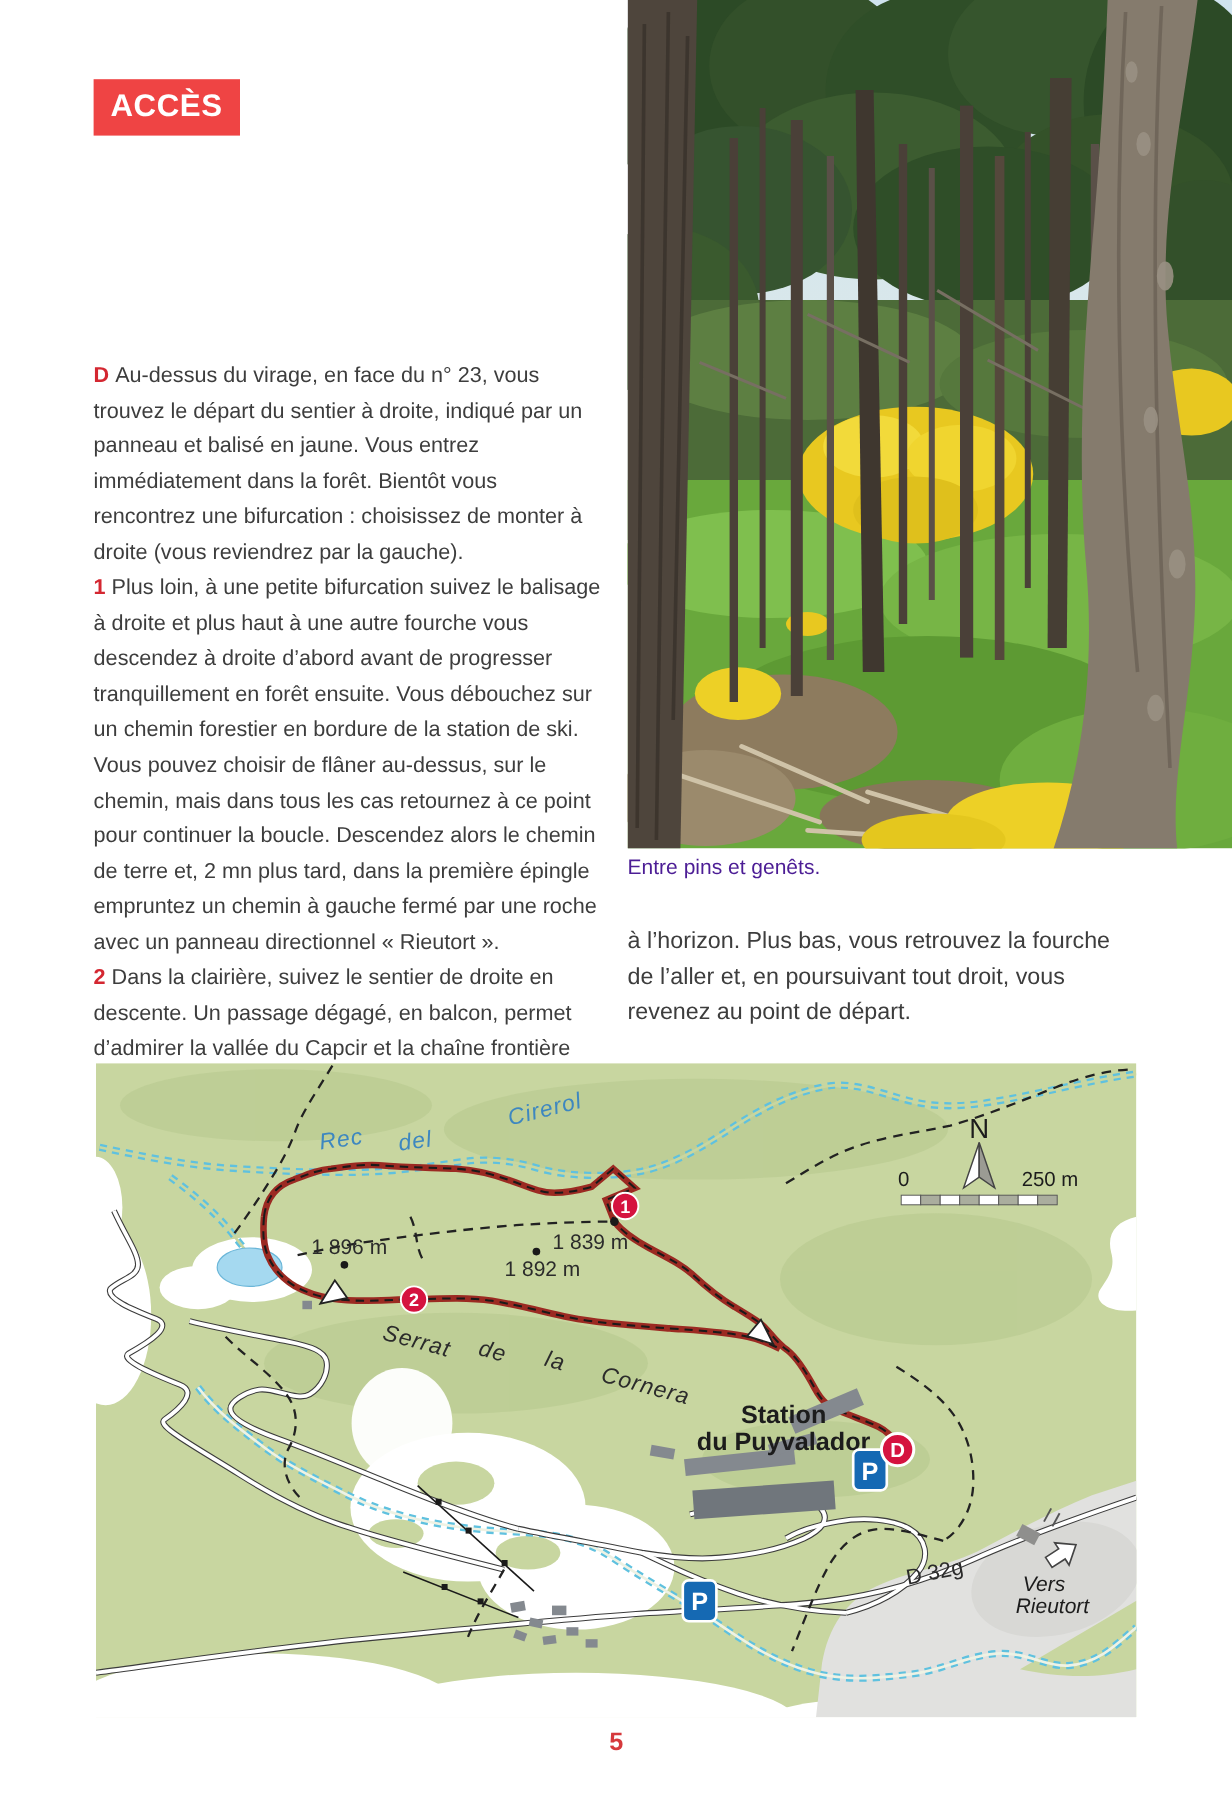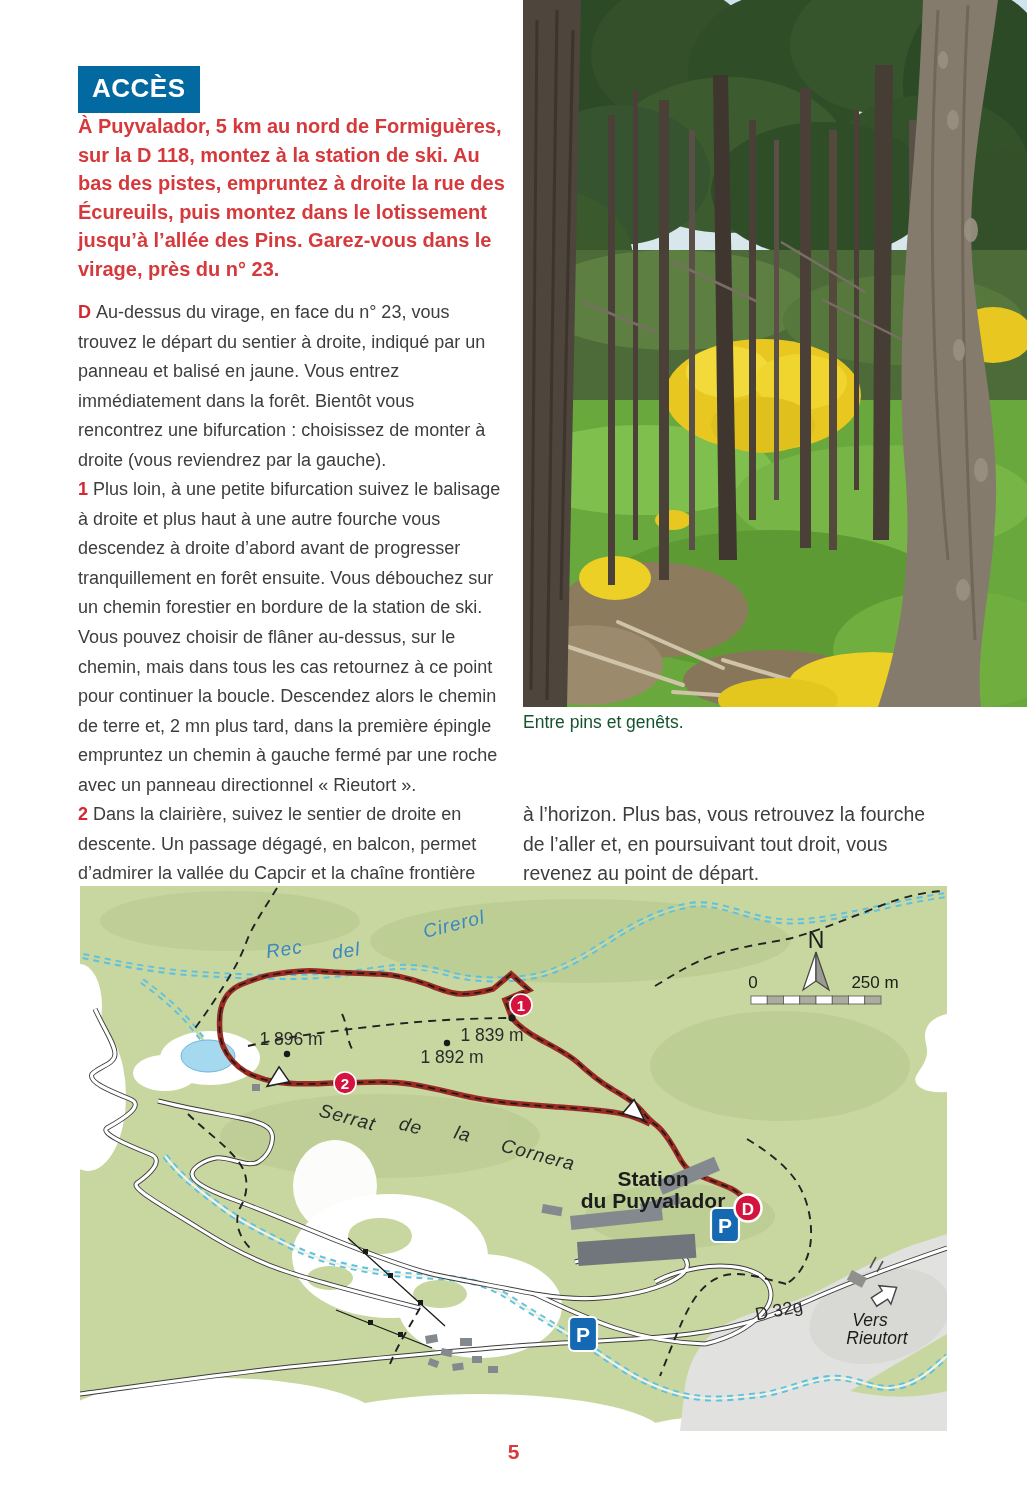--- a/index.html
+++ b/index.html
@@ -1,27 +1,27 @@
 <!DOCTYPE html>
 <html><head>
 <meta charset="utf-8">
 <style>
   html,body{margin:0;padding:0;background:#ffffff;}
   #page{position:relative;width:1027px;height:1500px;background:#fff;overflow:hidden;
         font-family:"Liberation Sans",sans-serif;}
   .abs{position:absolute;}
   
-  #acces-box{left:78px;top:66px;background:#0369a1;color:#fff;font-weight:bold;
+  #acces-box{left:78px;top:66px;background:#ef4444;color:#fff;font-weight:bold;
              font-size:26px;letter-spacing:.5px;padding:7px 14px 9px 14px;}
   #acces-intro{left:78px;top:112px;width:432px;color:#d6393c;font-weight:bold;
                font-size:20px;line-height:28.5px;}
   #itinerary{left:78px;top:298px;width:426px;color:#3d3d3d;font-size:18px;line-height:29.55px;}
   .pmark{color:#d42731;font-weight:bold;padding-right:5px;}
-  #caption{left:523px;top:712px;width:430px;color:#14532d;font-size:17.5px;}
-  #continuation{left:523px;top:800px;width:426px;color:#3d3d3d;font-size:19.4px;line-height:29.55px;}
+  #caption{left:523px;top:712px;width:430px;color:#4c1d95;font-size:17.5px;}
+  #continuation{left:523px;top:770px;width:426px;color:#3d3d3d;font-size:19.4px;line-height:29.55px;}
   #pagenum{left:0;top:1440px;width:1027px;text-align:center;color:#d6393c;
            font-weight:bold;font-size:21px;}
   
   text{font-family:"Liberation Sans",sans-serif;}
   .m-blue{fill:#3d87c0;font-style:italic;font-size:19px;letter-spacing:1px;}
   .m-ridge{fill:#2b2b2b;font-style:italic;font-size:19px;letter-spacing:1px;}
   .m-elev{fill:#2b2b2b;font-size:17.5px;}
   .m-station{fill:#1c1c1c;font-size:21px;font-weight:600;}
   .m-road{fill:#2b2b2b;font-size:18px;}
   .m-vers{fill:#1c1c1c;font-size:17.5px;font-style:italic;}
@@ -33,21 +33,20 @@
 </style>
 </head>
 <body>
 
 <div id="page">
 
   <div class="abs" id="acces-box">
     <span>ACCÈS</span>
   </div>
 
-  <div class="abs" id="acces-intro">À Puyvalador, 5 km au nord de Formiguères, sur la D 118, montez à la station de ski. Au bas des pistes, empruntez à droite la rue des Écureuils, puis montez dans le lotissement jusqu’à l’allée des Pins. Garez-vous dans le virage, près du n° 23.</div>
 
   <div class="abs" id="itinerary">
     <span class="pmark">D</span><span>Au-dessus du virage, en face du n° 23, vous trouvez le départ du sentier à droite, indiqué par un panneau et balisé en jaune. Vous entrez immédiatement dans la forêt. Bientôt vous rencontrez une bifurcation : choisissez de monter à droite (vous reviendrez par la gauche).</span><br>
     <span class="pmark">1</span><span>Plus loin, à une petite bifurcation suivez le balisage à droite et plus haut à une autre fourche vous descendez à droite d’abord avant de progresser tranquillement en forêt ensuite. Vous débouchez sur un chemin forestier en bordure de la station de ski. Vous pouvez choisir de flâner au-dessus, sur le chemin, mais dans tous les cas retournez à ce point pour continuer la boucle. Descendez alors le chemin de terre et, 2 mn plus tard, dans la première épingle empruntez un chemin à gauche fermé par une roche avec un panneau directionnel « Rieutort ».</span><br>
     <span class="pmark">2</span><span>Dans la clairière, suivez le sentier de droite en descente. Un passage dégagé, en balcon, permet d’admirer la vallée du Capcir et la chaîne frontière</span>
   </div>
 
   <svg class="abs" style="left:523px;top:0;" width="504" height="707" viewBox="0 0 504 707">
     <defs>
       <linearGradient id="sky" x1="0" y1="0" x2="0" y2="1">

